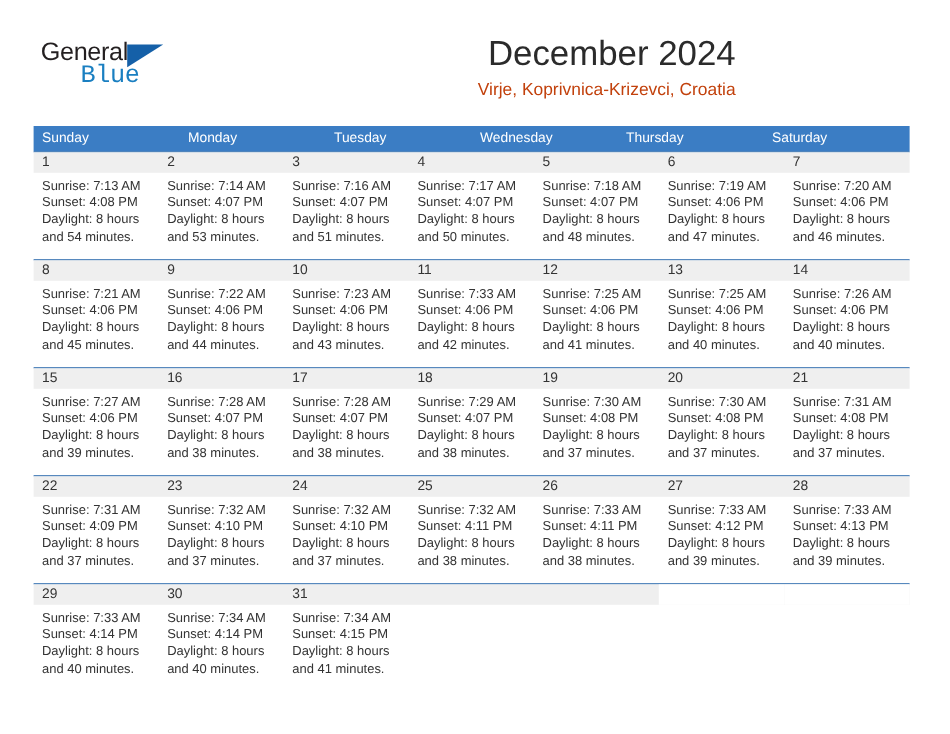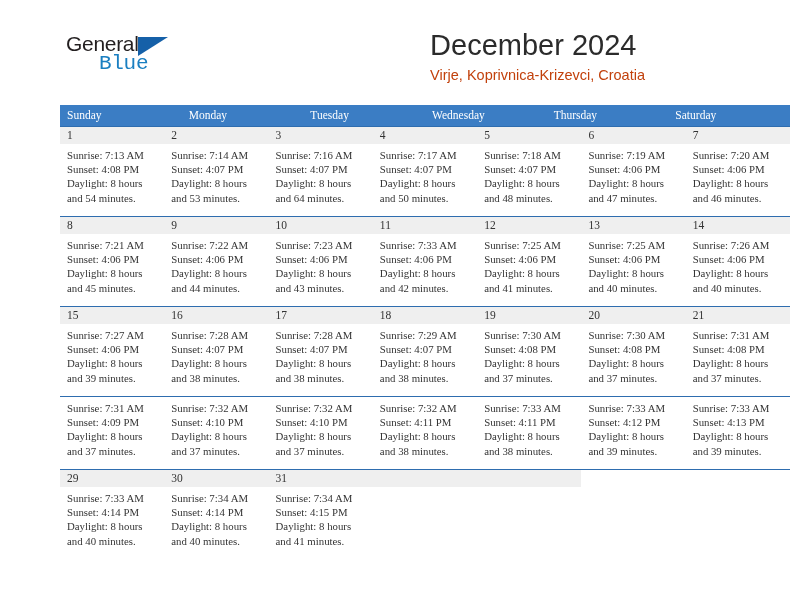--- a/index.html
+++ b/index.html
@@ -11,21 +11,20 @@
     height: 612px;
     background: #ffffff;
     font-family: "Liberation Sans", sans-serif;
     -webkit-font-smoothing: antialiased;
   }
   .page {
     position: relative;
     width: 648px;
     height: 612px;
     box-sizing: border-box;
-    margin-left: 32px;
   }
 
   
   .header {
     position: absolute;
     left: 28px;
     top: 28px;
     right: 35px;
     height: 62px;
   }
@@ -61,21 +60,21 @@
     width: 0;
     height: 0;
     border-left: 30px solid #1560a8;
     border-bottom: 19px solid transparent;
   }
 
   .title-block {
     position: absolute;
     right: 0;
     top: 0;
-    text-align: left;
+    text-align: right;
   }
   .cal-title {
     font-size: 29px;
     color: #2b2b2b;
     line-height: 34px;
     white-space: nowrap;
     font-weight: normal;
   }
   .cal-subtitle {
     font-size: 14.5px;
@@ -84,21 +83,20 @@
     margin-top: 2px;
     white-space: nowrap;
   }
 
   
   .calendar {
     position: absolute;
     left: 28px;
     top: 105px;
     width: 730px;
-    font-family: Liberation Serif, serif;
   }
   .weekdays {
     display: flex;
     background: #3b7dc4;
     height: 21px;
   }
   .weekday {
     flex: 1 1 0;
     color: #ffffff;
     font-size: 11.5px;
@@ -203,21 +201,21 @@
         <div class="cell">
           <p>Sunrise: 7:14 AM</p>
           <p>Sunset: 4:07 PM</p>
           <p>Daylight: 8 hours</p>
           <p>and 53 minutes.</p>
         </div>
         <div class="cell">
           <p>Sunrise: 7:16 AM</p>
           <p>Sunset: 4:07 PM</p>
           <p>Daylight: 8 hours</p>
-          <p>and 64 minutes.</p>
+          <p>and 51 minutes.</p>
         </div>
         <div class="cell">
           <p>Sunrise: 7:17 AM</p>
           <p>Sunset: 4:07 PM</p>
           <p>Daylight: 8 hours</p>
           <p>and 50 minutes.</p>
         </div>
         <div class="cell">
           <p>Sunrise: 7:18 AM</p>
           <p>Sunset: 4:07 PM</p>
@@ -345,20 +343,29 @@
         <div class="cell">
           <p>Sunrise: 7:31 AM</p>
           <p>Sunset: 4:08 PM</p>
           <p>Daylight: 8 hours</p>
           <p>and 37 minutes.</p>
         </div>
       </div>
     </div>
 
     <div class="week">
+      <div class="daynum-band">
+        <div class="daynum">22</div>
+        <div class="daynum">23</div>
+        <div class="daynum">24</div>
+        <div class="daynum">25</div>
+        <div class="daynum">26</div>
+        <div class="daynum">27</div>
+        <div class="daynum">28</div>
+      </div>
       <div class="details-row">
         <div class="cell">
           <p>Sunrise: 7:31 AM</p>
           <p>Sunset: 4:09 PM</p>
           <p>Daylight: 8 hours</p>
           <p>and 37 minutes.</p>
         </div>
         <div class="cell">
           <p>Sunrise: 7:32 AM</p>
           <p>Sunset: 4:10 PM</p>

